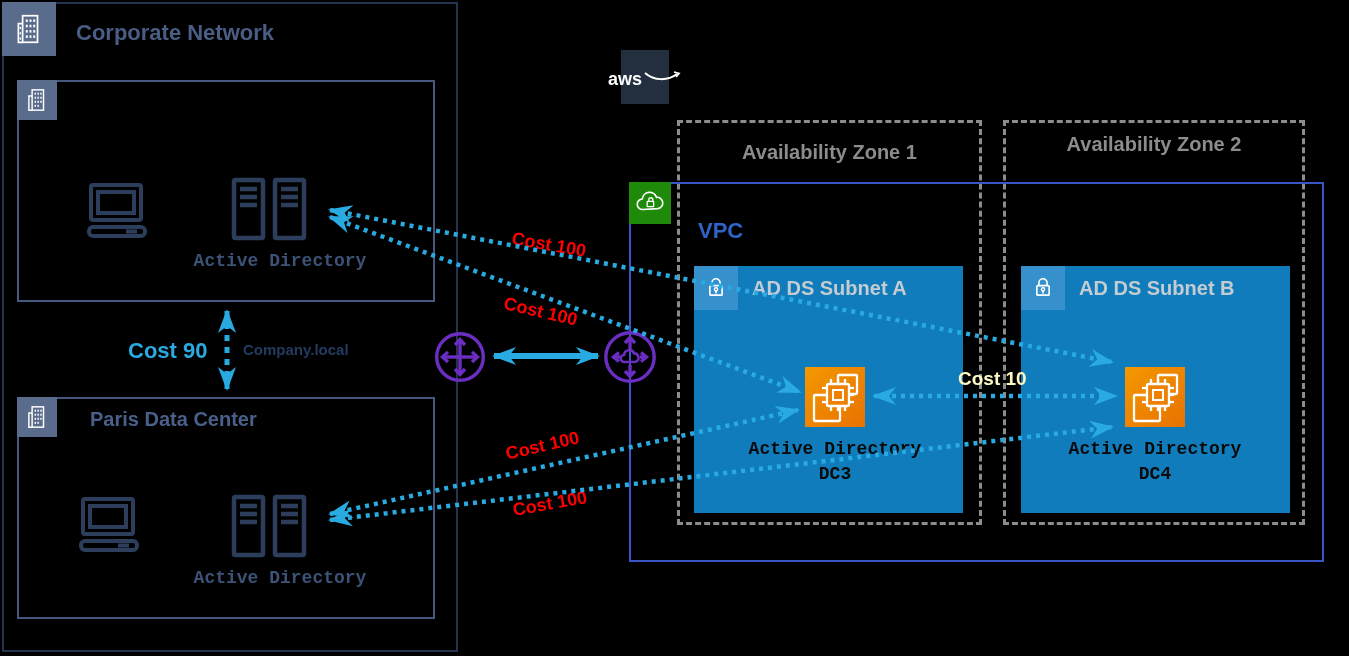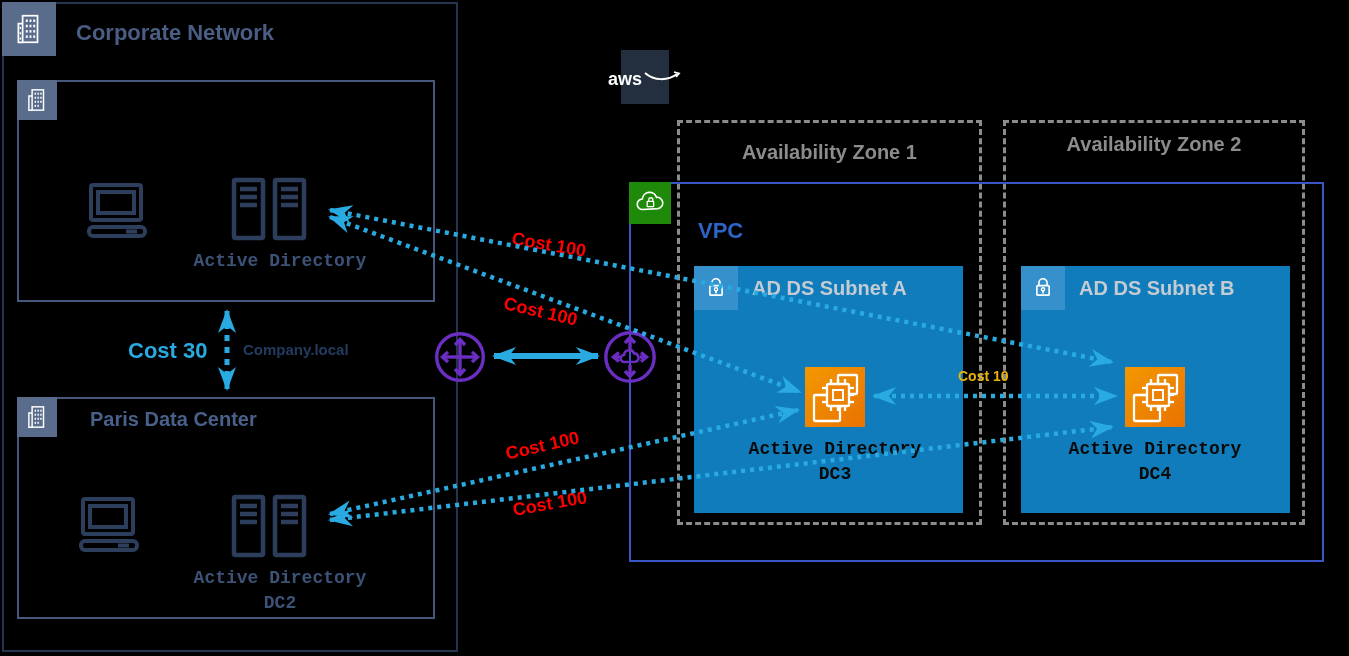--- a/index.html
+++ b/index.html
@@ -134,24 +134,23 @@
       <line x1="9" y1="12" x2="26" y2="12"></line>
         <line x1="9" y1="20" x2="26" y2="20"></line>
         <line x1="9" y1="28" x2="26" y2="28"></line>
       <line x1="50" y1="12" x2="67" y2="12"></line>
         <line x1="50" y1="20" x2="67" y2="20"></line>
         <line x1="50" y1="28" x2="67" y2="28"></line>
     </svg>
   </span>
   <div class="node-label z3" style="left:190px;top:566px;width:180px;font-size:18px;color:#3C5276;">
     <div>Active Directory</div>
-    <div>DC2</div>
-  </div>
-
-  <div class="ttl z3" style="left:128px;top:338px;font-size:22px;color:#29ABE2;">Cost 30</div>
+  </div>
+
+  <div class="ttl z3" style="left:128px;top:338px;font-size:22px;color:#29ABE2;">Cost 90</div>
   <div class="ttl z3" style="left:243px;top:341px;font-size:15px;color:#243B60;">Company.local</div>
 
   <span class="abs z4" style="left:433px;top:330px;">
     <svg width="54" height="54" viewBox="0 0 54 54" fill="none" stroke="#6B2EC2" stroke-width="3.4">
       <circle cx="27" cy="27" r="23.3"></circle>
       <line x1="27" y1="11" x2="27" y2="43"></line>
       <path d="M22,15 L27,9.5 L32,15"></path>
         <path d="M22,39 L27,44.5 L32,39"></path>
       <line x1="11" y1="27" x2="43" y2="27"></line>
       <path d="M15,22 L9.5,27 L15,32"></path>
@@ -282,21 +281,21 @@
   </div>
   <div class="node-label z3" style="left:1065px;top:437px;width:180px;font-size:18px;color:#0A0A0A;">
     <div>Active Directory</div>
     <div>DC4</div>
   </div>
 
   <div class="cost100" style="left:512px;top:228px;transform:rotate(10deg);">Cost 100</div>
   <div class="cost100" style="left:504px;top:293px;transform:rotate(13deg);">Cost 100</div>
   <div class="cost100" style="left:506px;top:444px;transform:rotate(-13deg);">Cost 100</div>
   <div class="cost100" style="left:513px;top:500px;transform:rotate(-10deg);">Cost 100</div>
-  <div class="ttl" style="left:958px;top:368px;font-size:14px;color:#eab308;z-index:7;">Cost 10</div>
+  <div class="ttl" style="left:958px;top:368px;font-size:19px;color:#fef9c3;z-index:7;">Cost 10</div>
 
   <svg id="overlay" width="1349" height="656" viewBox="0 0 1349 656">
     <defs>
       <marker id="arr" markerUnits="userSpaceOnUse" markerWidth="26" markerHeight="22" refX="23" refY="10" orient="auto-start-reverse">
         <path d="M1,1 L25,10 L1,19 L8,10 Z" fill="#29ABE2"></path>
       </marker>
     </defs>
 
     <line x1="330" y1="210" x2="1112" y2="362" stroke="#29ABE2" stroke-width="4.5" stroke-dasharray="4 5" marker-start="url(#arr)" marker-end="url(#arr)"></line>
 

